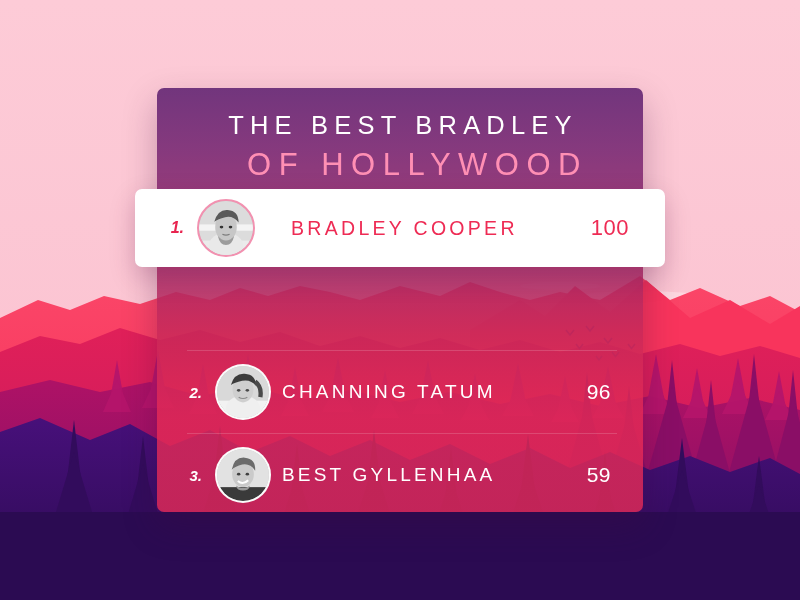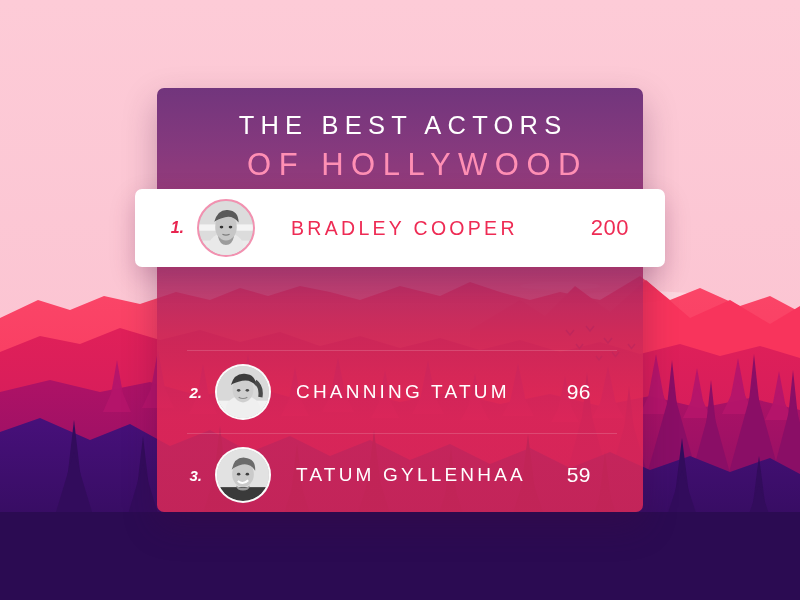--- a/index.html
+++ b/index.html
@@ -82,30 +82,30 @@
     margin-left:10px;
     border-radius:50%;
     overflow:hidden;
     border:2px solid rgba(255,255,255,0.92);
     flex:none;
     background:#cfcfcf;
     position:relative;
   }
   .avatar svg{ display:block; width:100%; height:100%; }
   .name{
-    margin-left:25px;
+    margin-left:11px;
     font-size:19px;
     letter-spacing:3.2px;
     color:#FFFFFF;
     font-weight:400;
     white-space:nowrap;
   }
   .score{
     margin-left:auto;
-    margin-right:52px;
+    margin-right:32px;
     font-size:21px;
     color:#FFFFFF;
     font-weight:400;
     letter-spacing:0.5px;
   }
 
   
   #row-top{
     position:absolute;
     left:135px; top:189px;
@@ -286,21 +286,21 @@
     <path d="M612,352 l3.5,4.5 l3.5,-4.5"></path>
     <path d="M628,344 l3.5,4.5 l3.5,-4.5"></path>
     <path d="M596,356 l3,4 l3,-4"></path>
   </g>
 </svg>
 </div>
 
 <div id="rank-card">
 
   <div id="card-head">
-    <div id="title-line1">THE BEST ACTORS</div>
+    <div id="title-line1">THE BEST BRADLEY</div>
     <div id="title-line2">OF HOLLYWOOD</div>
   </div>
 
   <div class="row r2">
     <div class="rank">2.</div>
     <div class="avatar">
       <svg viewBox="0 0 60 60" xmlns="http://www.w3.org/2000/svg">
         <defs>
             <clipPath id="c2">
               <circle cx="30" cy="30" r="30"></circle>
@@ -337,21 +337,21 @@
           <rect y="44" width="60" height="16" fill="#3a3a3a"></rect>
           <ellipse cx="30" cy="29" rx="12.5" ry="15" fill="#cacaca"></ellipse>
           <path d="M17,24 q3,-15 15,-14 q13,1 12,15 q-6,-9 -15,-7 q-8,2 -12,6 z" fill="#6b6b6b"></path>
           <ellipse cx="25" cy="29" rx="2" ry="1.5" fill="#3f3f3f"></ellipse>
           <ellipse cx="35" cy="29" rx="2" ry="1.5" fill="#3f3f3f"></ellipse>
           <path d="M24,37 q6,5 12,-1" stroke="#fff" stroke-width="2.4" fill="none"></path>
           <path d="M22,42 q8,6 16,0 q-1,6 -8,6 q-7,0 -8,-6 z" fill="#9a9a9a"></path>
         </g>
       </svg>
     </div>
-    <div class="name">TATUM GYLLENHAA</div>
+    <div class="name">BEST GYLLENHAA</div>
     <div class="score">59</div>
   </div>
 
 </div>
 
 <div id="row-top">
   <div class="rank">1.</div>
   <div class="avatar">
     <svg viewBox="0 0 60 60" xmlns="http://www.w3.org/2000/svg">
       <defs>
@@ -367,14 +367,14 @@
         <ellipse cx="30" cy="29" rx="12" ry="15.5" fill="#c7c7c7"></ellipse>
         <path d="M17,23 q4,-14 15,-13 q12,1 12,14 q-6,-8 -15,-6 q-8,2 -12,5 z" fill="#5a5a5a"></path>
         <ellipse cx="25" cy="29" rx="2" ry="1.6" fill="#333"></ellipse>
         <ellipse cx="35" cy="29" rx="2" ry="1.6" fill="#333"></ellipse>
         <path d="M26,37 q4,2 8,0" stroke="#7e7e7e" stroke-width="1.4" fill="none"></path>
         <path d="M21,39 q9,10 18,0 q-2,10 -9,10 q-7,0 -9,-10 z" fill="#9c9c9c"></path>
       </g>
     </svg>
   </div>
   <div class="name">BRADLEY COOPER</div>
-  <div class="score">200</div>
+  <div class="score">100</div>
 </div>
 
 </body></html>

